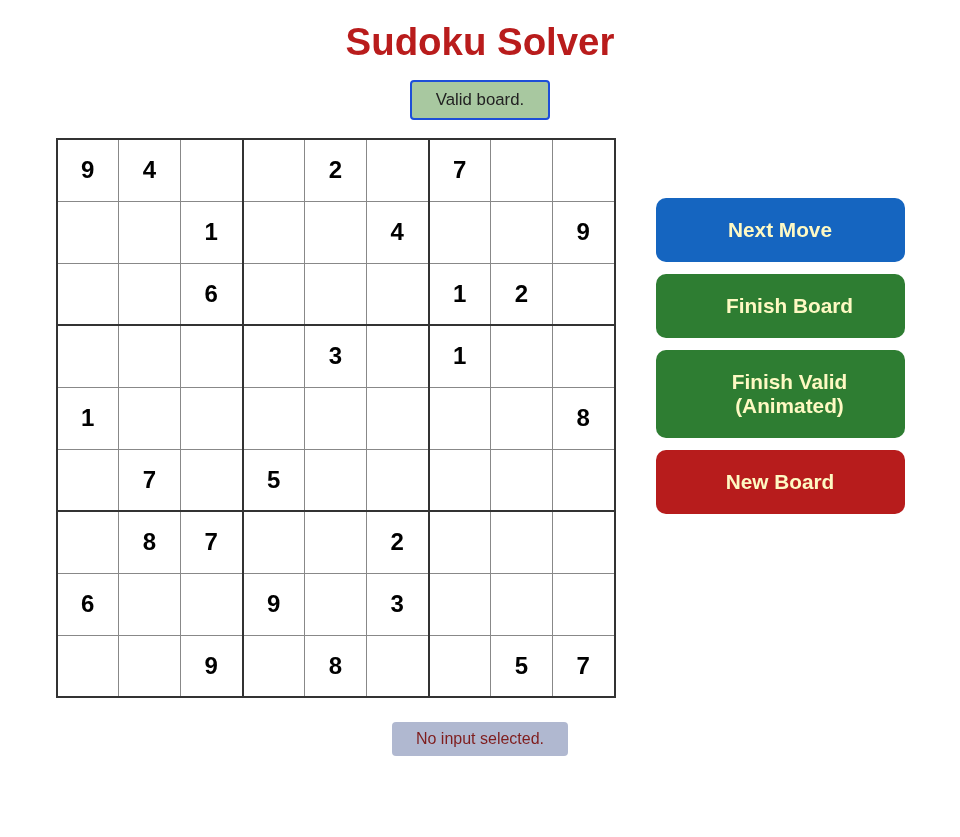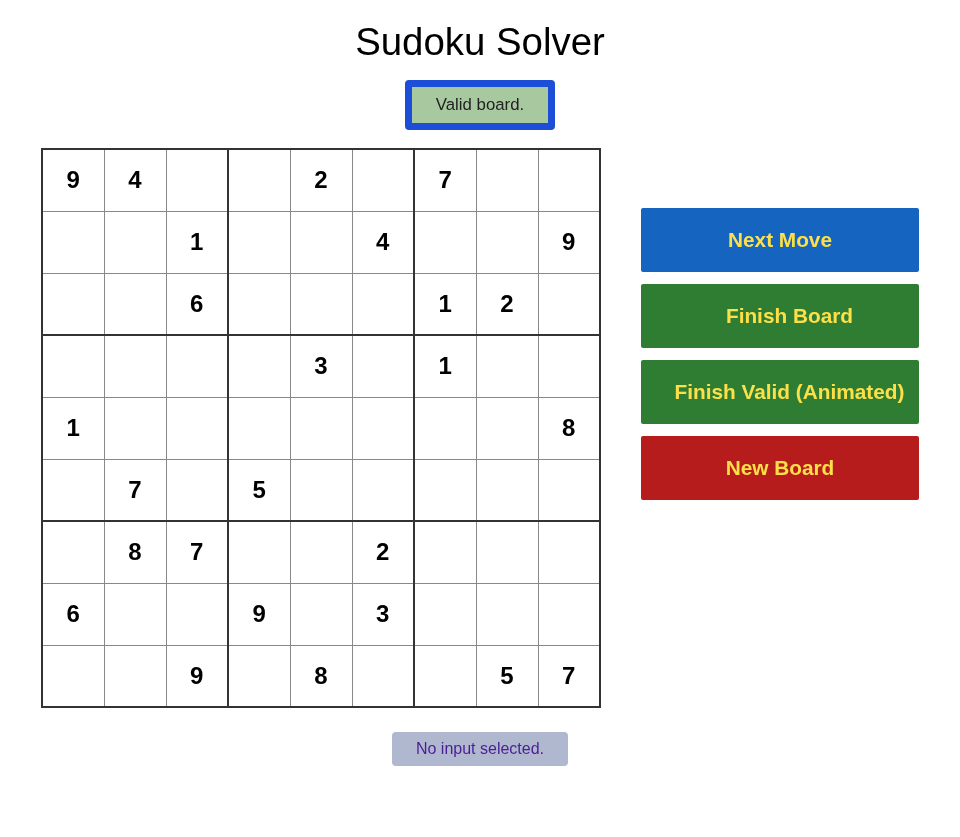--- a/index.html
+++ b/index.html
@@ -7,27 +7,27 @@
       background: #fff;
       font-family: Arial, sans-serif;
       display: flex;
       flex-direction: column;
       align-items: center;
       padding-top: 20px;
       min-height: 837px;
     }
     h1 {
       font-size: 2.4em;
-      font-weight: normal;
+      font-weight: bold;
       margin-bottom: 16px;
-      color: #000000;
+      color: #b91c1c;
     }
     .valid-badge {
       background: #a8c8a0;
-      border: 7px solid #1d4ed8;
+      border: 2px solid #1d4ed8;
       border-radius: 4px;
       padding: 8px 24px;
       font-size: 1.05em;
       color: #222;
       margin-bottom: 18px;
       display: inline-block;
     }
     .main-area {
       display: flex;
       flex-direction: row;
@@ -61,39 +61,39 @@
     .sudoku-grid tr td:first-child {
       border-left: none;
     }
     .buttons-panel {
       display: flex;
       flex-direction: column;
       gap: 12px;
       margin-top: 60px;
     }
     .btn {
-      width: 278px;
+      width: 249px;
       padding: 20px 10px;
       font-size: 1.3em;
       font-weight: bold;
-      color: #fde047;
+      color: #fef9c3;
       border: none;
-      border-radius: 2px;
+      border-radius: 10px;
       cursor: pointer;
       text-align: center;
     }
     .btn-blue { background: #1565c0; }
     .btn-green { background: #2e7d32; padding-left: 29px; }
     .btn-red { background: #b71c1c; }
     .no-input-badge {
       background: #b0b8d0;
       border-radius: 4px;
       padding: 8px 24px;
       font-size: 1em;
-      color: #4c1d95;
+      color: #7f1d1d;
       margin-top: 24px;
       display: inline-block;
     }
   </style>
 </head>
 <body>
 
 <h1>Sudoku Solver</h1>
 
 <span class="valid-badge">Valid board.</span>

